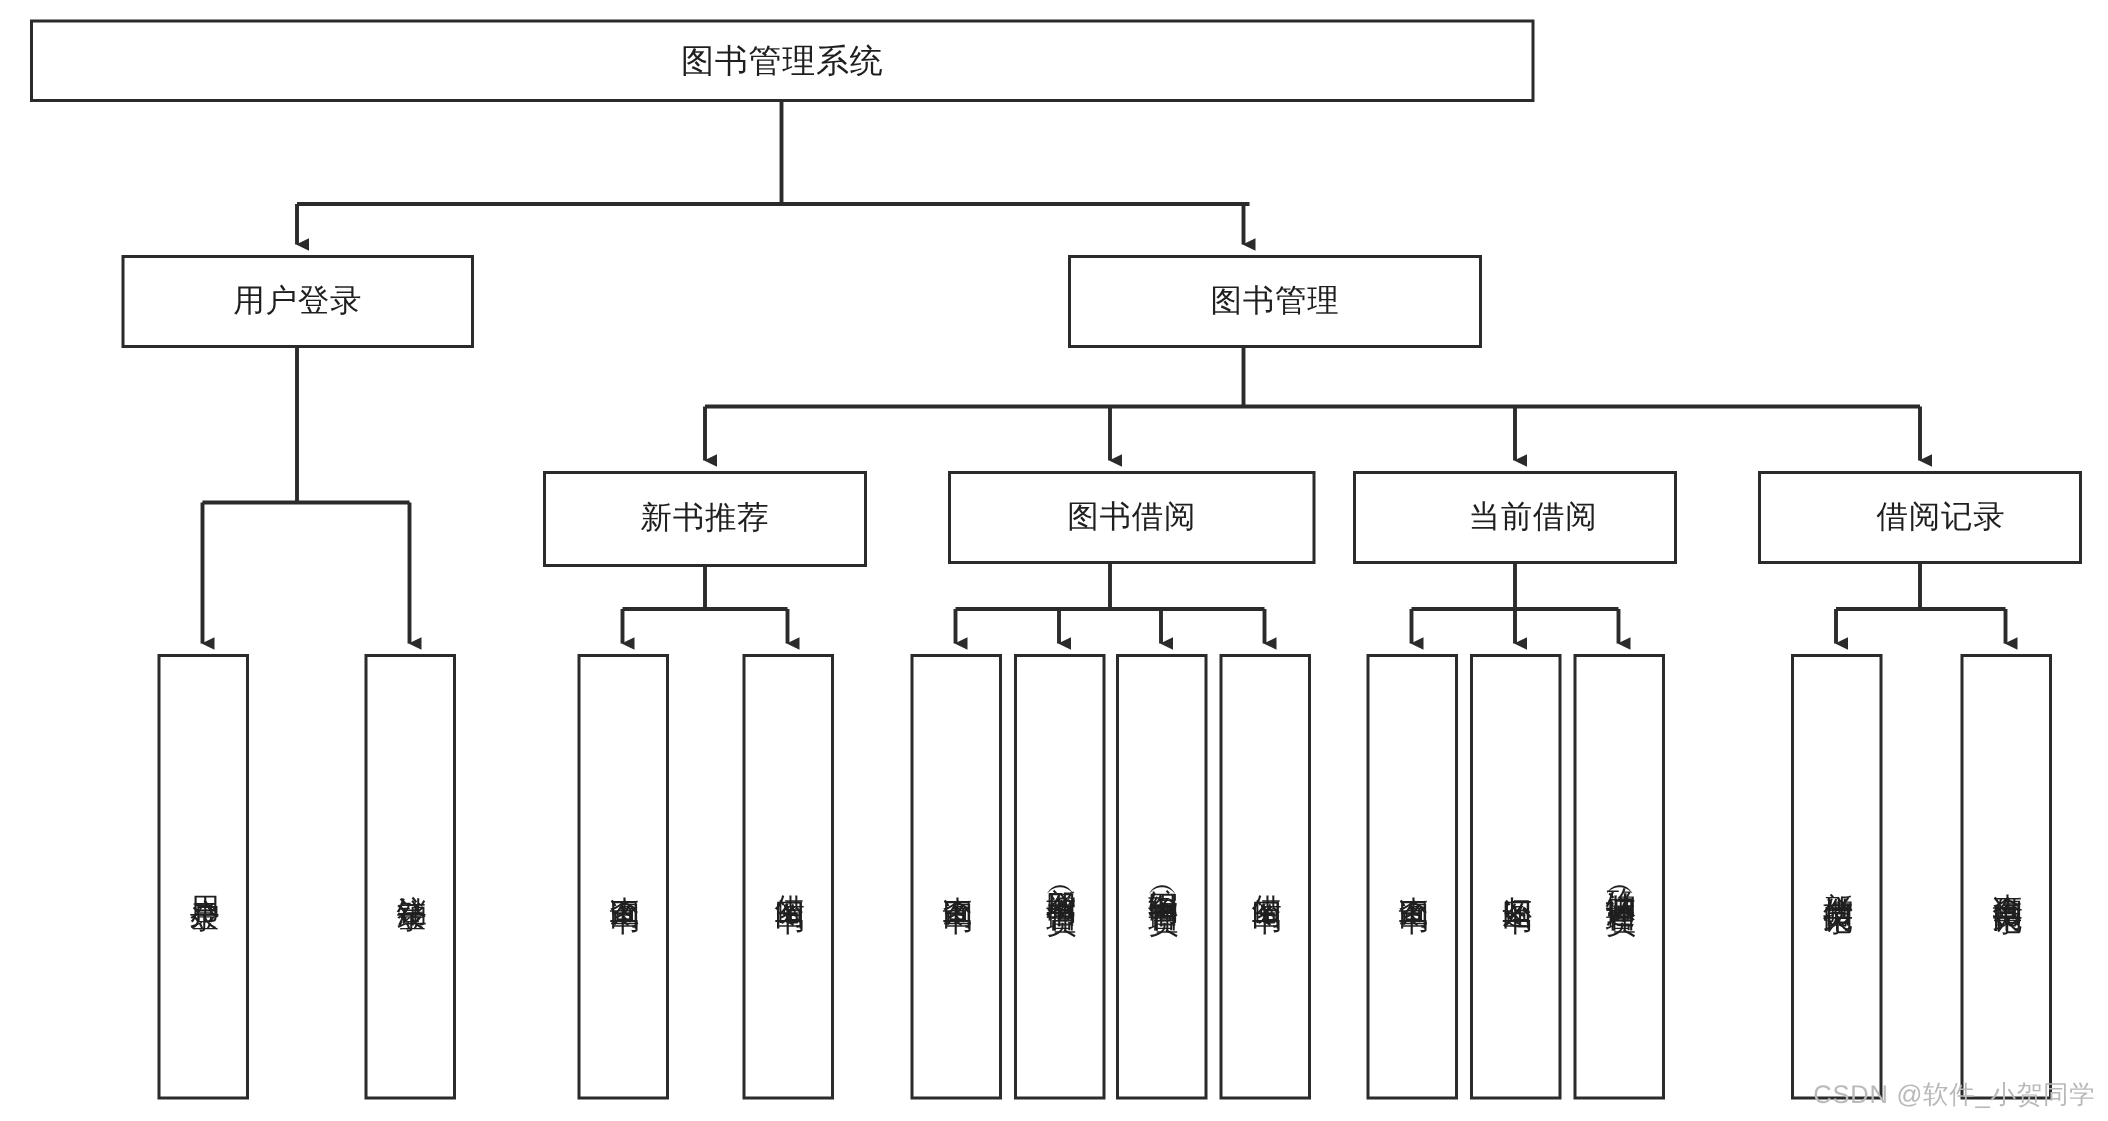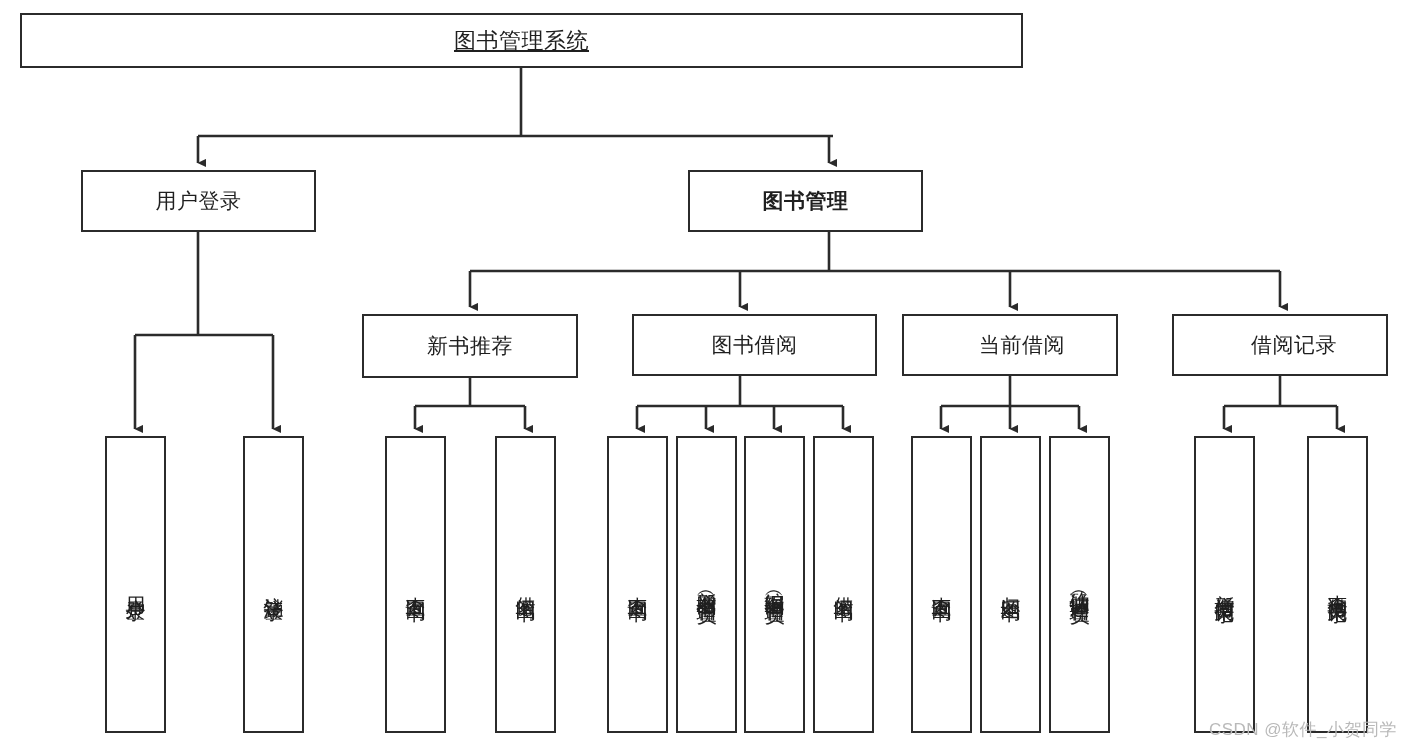--- a/index.html
+++ b/index.html
@@ -47,21 +47,20 @@
   .node.leaf .node-label {
     writing-mode: vertical-rl;
     text-orientation: upright;
     font-size: 20px;
     letter-spacing: 2px;
     line-height: 1.05;
     white-space: normal;
   }
   .node.root .node-label {
     font-size: 22px;
-    text-decoration: underline;
   }
   .watermark {
     position: absolute;
     right: 8px;
     bottom: 6px;
     font-size: 17px;
     color: #b9b9b9;
     letter-spacing: 0.5px;
     z-index: 5;
     white-space: nowrap;
@@ -122,21 +121,21 @@
     </g>
   </svg>
 
   <div class="node root" style="left:20px; top:13px; width:1003px; height:55px;">
     <span class="node-label">图书管理系统</span>
   </div>
 
   <div class="node" style="left:81px; top:170px; width:235px; height:62px;">
     <span class="node-label">用户登录</span>
   </div>
-  <div class="node" style="left:688px; top:170px; width:235px; height:62px;font-weight:bold;">
+  <div class="node" style="left:712px; top:170px; width:276px; height:62px;">
     <span class="node-label">图书管理</span>
   </div>
 
   <div class="node" style="left:362px; top:314px; width:216px; height:64px;">
     <span class="node-label">新书推荐</span>
   </div>
   <div class="node" style="left:632px; top:314px; width:245px; height:62px;">
     <span class="node-label">图书借阅</span>
   </div>
   <div class="node" style="left:902px; top:314px; width:216px; height:62px;padding-left:24px;">

